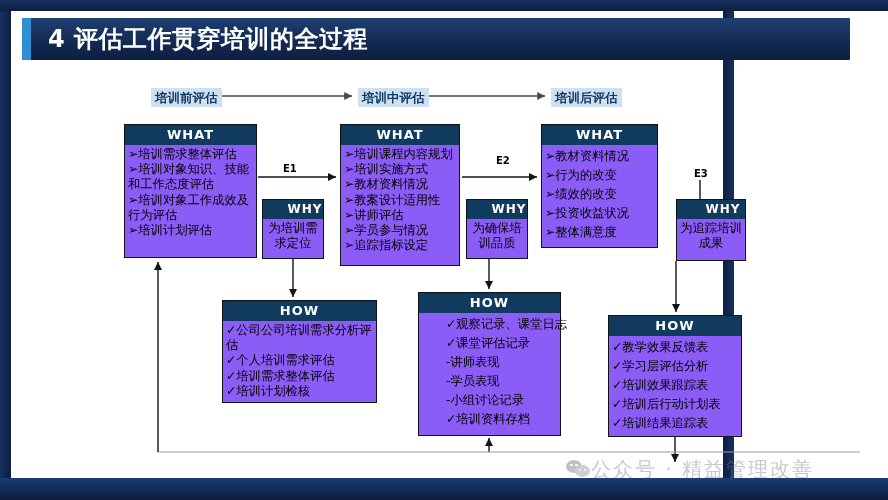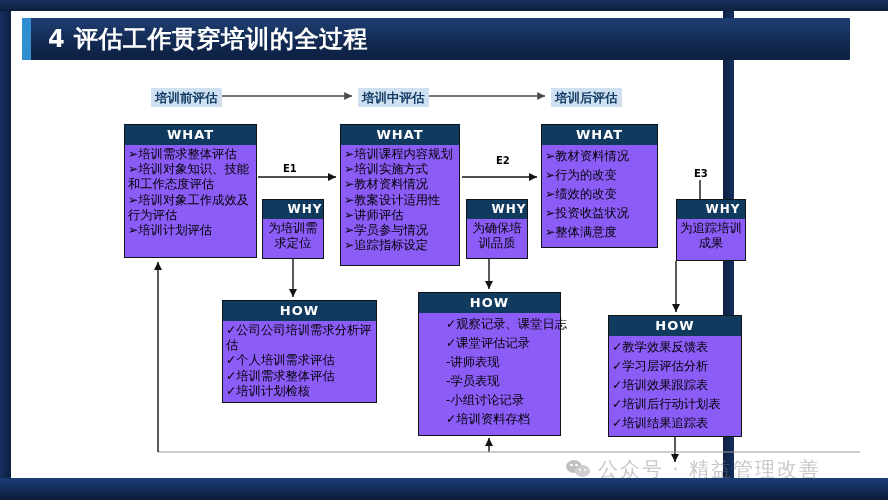--- a/index.html
+++ b/index.html
@@ -65,21 +65,21 @@
   
   .wires{position:absolute;left:0;top:0;width:888px;height:500px;}
 
   .elabel{position:absolute;font-size:10px;font-weight:bold;color:#000;}
   .e1{left:283px;top:163px;}
   .e2{left:488px;top:155px;padding-left:8px;}
   .e3{left:694px;top:168px;}
 
   
   .watermark{position:absolute;left:566px;top:456px;display:flex;align-items:center;
-    gap:7px;opacity:.42;}
+    opacity:.42;}
   .wm-icon{width:25px;height:20px;position:relative;}
   .wm-icon .b1{position:absolute;left:0;top:0;width:16px;height:13px;
     border-radius:50%;background:#6b6b6b;}
   .wm-icon .b2{position:absolute;left:9px;top:5px;width:15px;height:12px;
     border-radius:50%;background:#8e8e8e;}
   .wm-icon .d{position:absolute;border-radius:50%;background:#ffffff;}
   .wm-icon .d1{left:4px;top:4px;width:2.6px;height:2.6px;}
   .wm-icon .d2{left:9px;top:4px;width:2.6px;height:2.6px;}
   .wm-icon .d3{left:13px;top:9px;width:2.4px;height:2.4px;}
   .wm-icon .d4{left:17.5px;top:9px;width:2.4px;height:2.4px;}

